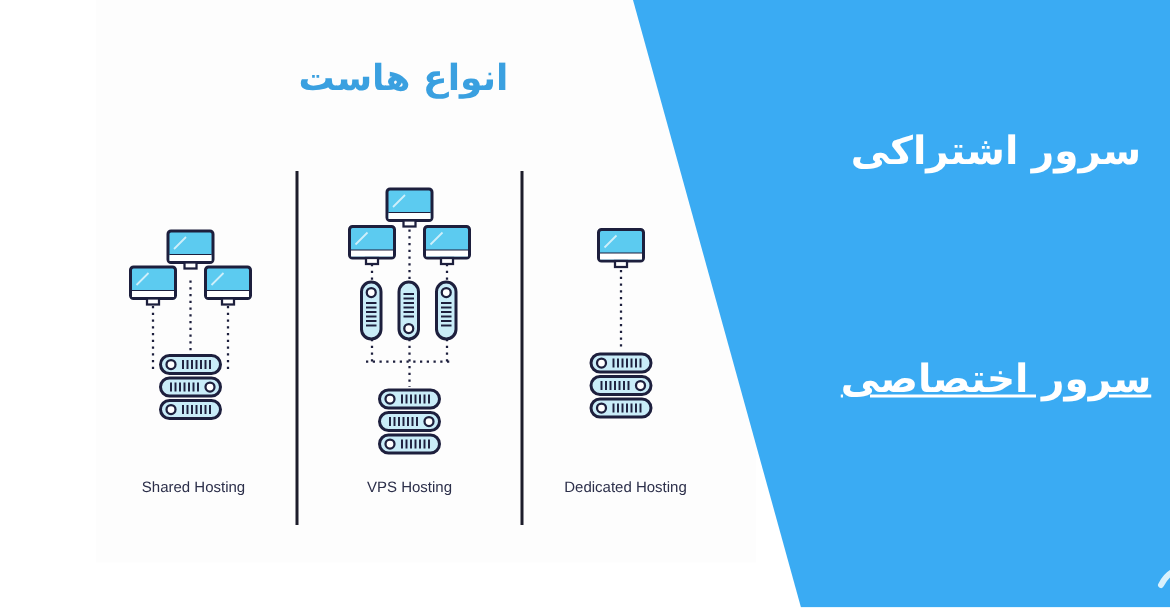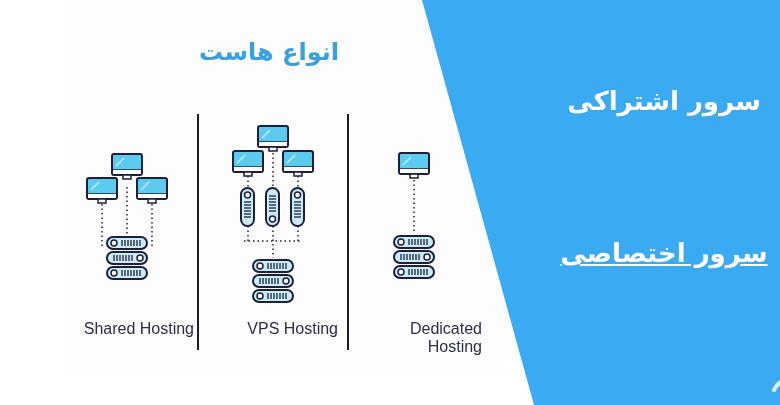--- a/index.html
+++ b/index.html
@@ -9,21 +9,21 @@
   .panel-left { position:absolute; left:0; top:0; width:440px; height:375px; background:#fdfdfd; }
   .blue-shape { position:absolute; left:0; top:0; width:780px; height:405px; }
   .title {
     position:absolute; left:120px; top:38px; width:170px; text-align:center;
     color:#3aa0e0; font-size:24px; font-weight:bold; direction:rtl;
     font-family:"DejaVu Sans", sans-serif;
   }
   .divider { position:absolute; width:2px; background:#1d1d2b; }
   .diagram { position:absolute; left:0; top:0; }
   .caption {
-    position:absolute; font-size:16px; color:#2c2f4a; text-align:right;
+    position:absolute; font-size:10px; color:#2c2f4a; text-align:center;
     font-family:"Liberation Sans", sans-serif; width:130px;
   }
   .fa-line {
     position:absolute; width:320px; text-align:center; color:#ffffff;
     font-size:26px; font-weight:bold; font-family:"DejaVu Sans", sans-serif;
     direction:rtl;
   }
   .logo { position:absolute; left:700px; top:330px; width:80px; height:75px; }
 </style>
 </head>

